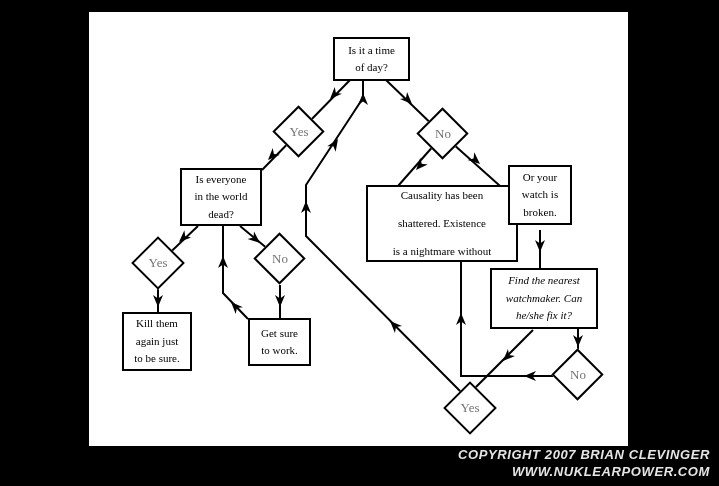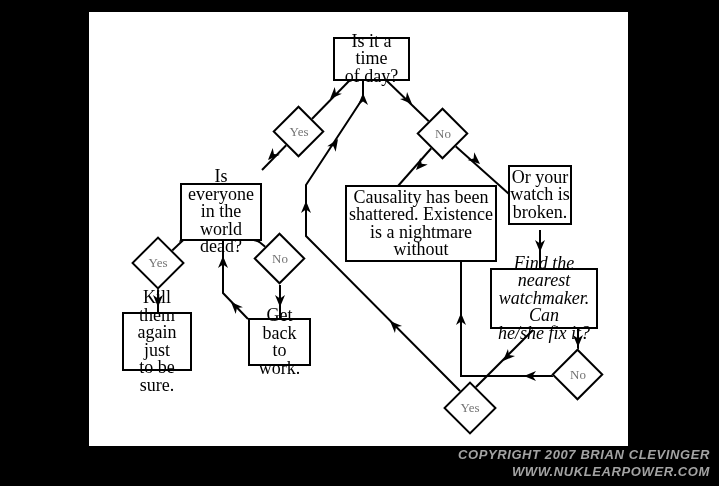--- a/index.html
+++ b/index.html
@@ -9,32 +9,32 @@
   }
   .panel{
     position:absolute;left:89px;top:12px;width:539px;height:434px;
     background:#ffffff;
   }
   svg.wires{position:absolute;left:0;top:0;width:719px;height:486px;}
   .node{
     position:absolute;box-sizing:border-box;background:#ffffff;
     border:2px solid #000000;color:#000000;
     display:flex;flex-direction:column;justify-content:center;align-items:center;
-    font-size:18px;line-height:17.5px;text-align:center;
+    font-size:11px;line-height:17.5px;text-align:center;
   }
   .diamond{
     position:absolute;box-sizing:border-box;background:#ffffff;
     border:2px solid #000000;transform:rotate(45deg);
   }
   .dlabel{
     position:absolute;transform:translate(-50%,-50%);
     color:#737373;font-size:13px;text-align:right;white-space:nowrap;
   }
   .footer{
-    position:absolute;right:9px;bottom:6px;text-align:right;color:#a3a3a3;
+    position:absolute;right:9px;bottom:6px;text-align:right;color:#e5e5e5;
     font-family:"Liberation Sans", sans-serif;font-style:italic;font-weight:700;
     font-size:13px;line-height:17px;letter-spacing:0.6px;
   }
 </style>
 </head>
 <body>
 
 <div class="stage">
   <div class="panel"></div>
 
@@ -77,38 +77,38 @@
       <path d="M0,0 L-12,-5 L-8.5,0 L-12,5 Z" transform="translate(231,302) rotate(226)"></path>
       <path d="M0,0 L-12,-5 L-8.5,0 L-12,5 Z" transform="translate(223,256) rotate(270)"></path>
     </g>
   </svg>
 
   <div class="node" style="left:333px;top:37px;width:77px;height:44px;">
     <div>Is it a time</div>
     <div>of day?</div>
   </div>
 
-  <div class="node" style="left:180px;top:168px;width:82px;height:58px;margin-top:15px;">
+  <div class="node" style="left:180px;top:168px;width:82px;height:58px;">
     <div>Is everyone</div>
     <div>in the world</div>
     <div>dead?</div>
   </div>
 
   <div class="node" style="left:122px;top:312px;width:70px;height:59px;">
     <div>Kill them</div>
     <div>again just</div>
     <div>to be sure.</div>
   </div>
 
   <div class="node" style="left:248px;top:318px;width:63px;height:48px;">
-    <div>Get back</div>
+    <div>Get sure</div>
     <div>to work.</div>
   </div>
 
-  <div class="node" style="left:345px;top:185px;width:152px;height:77px;">
+  <div class="node" style="left:366px;top:185px;width:152px;height:77px;justify-content:space-between;">
     <div>Causality has been</div>
     <div>shattered. Existence</div>
     <div>is a nightmare without</div>
   </div>
 
   <div class="node" style="left:508px;top:165px;width:64px;height:60px;">
     <div>Or your</div>
     <div>watch is</div>
     <div>broken.</div>
   </div>

